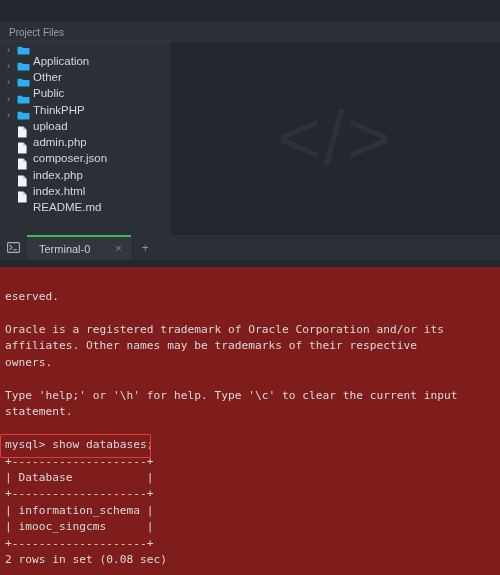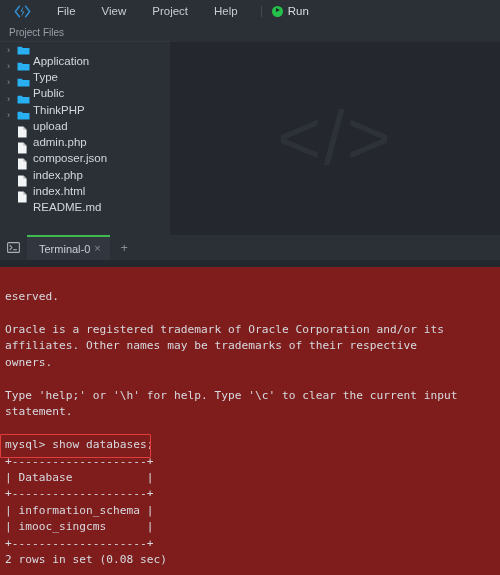--- a/index.html
+++ b/index.html
@@ -165,21 +165,21 @@
   .term-tool {
     width: 27px;
     display: flex;
     align-items: center;
     justify-content: center;
   }
   .tab {
     position: relative;
     display: flex;
     align-items: center;
-    gap: 4px;
+    gap: 25px;
     padding: 0 9px 0 12px;
     background: #32373f;
     border-top: 2px solid #3fb950;
     box-sizing: border-box;
     cursor: default;
   }
   .tab-title {
     color: #c9ced6;
     font-size: 11px;
   }
@@ -226,41 +226,20 @@
     box-sizing: border-box;
     pointer-events: none;
     border-radius: 1px;
   }
 </style>
 </head>
 <body>
 
 <div id="app">
 
-  <div class="menubar">
-    <div class="logo">
-      <svg width="17" height="13" viewBox="0 0 17 13">
-        <path d="M5.4 1.2 L1.3 6.5 L5.4 11.8" stroke="#2f8fd0" stroke-width="1.5" fill="none" stroke-linecap="round" stroke-linejoin="round"></path>
-        <path d="M11.6 1.2 L15.7 6.5 L11.6 11.8" stroke="#2f8fd0" stroke-width="1.5" fill="none" stroke-linecap="round" stroke-linejoin="round"></path>
-        <path d="M9.6 1.0 L6.6 6.2 L9.2 6.0 L7.1 11.9 L10.4 6.4 L7.8 6.6 Z" fill="#3ea6e0"></path>
-      </svg>
-    </div>
-
-    <div class="menu-item">File</div>
-    <div class="menu-item">View</div>
-    <div class="menu-item">Project</div>
-    <div class="menu-item">Help</div>
-
-    <div class="menu-sep"></div>
-
-    <div class="run-group">
-      <span class="run-icon"></span>
-      <span class="run-label">Run</span>
-    </div>
-  </div>
 
   <div class="pf-header-right"></div>
   <div class="pf-header">
     <span>Project Files</span>
   </div>
 
   <div class="sidebar">
 
     <div class="tree-row">
       <span class="chev">›</span>
@@ -272,21 +251,21 @@
       <span class="tree-label">Application</span>
     </div>
 
     <div class="tree-row">
       <span class="chev">›</span>
       <span class="ico">
         <svg width="13" height="11" viewBox="0 0 13 11">
             <path d="M0.5 1.8h4.2l1.1 1.3h6.7v6.4H0.5z" fill="#29b0f0"></path>
           </svg>
       </span>
-      <span class="tree-label">Type</span>
+      <span class="tree-label">Other</span>
     </div>
 
     <div class="tree-row">
       <span class="chev">›</span>
       <span class="ico">
         <svg width="13" height="11" viewBox="0 0 13 11">
             <path d="M0.5 1.8h4.2l1.1 1.3h6.7v6.4H0.5z" fill="#29b0f0"></path>
           </svg>
       </span>
       <span class="tree-label">Public</span>

